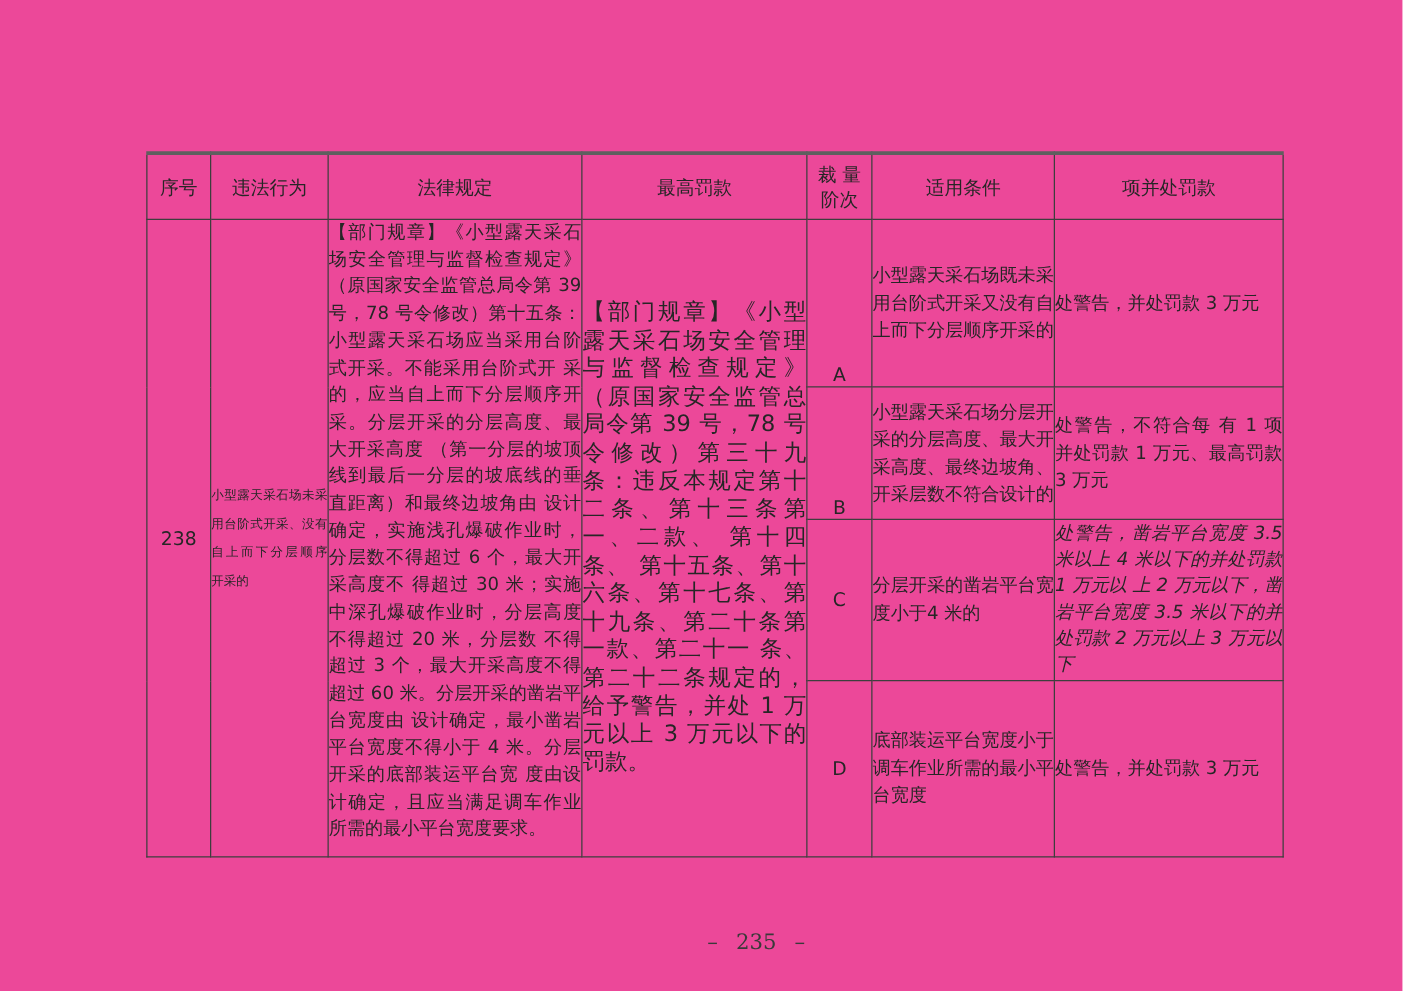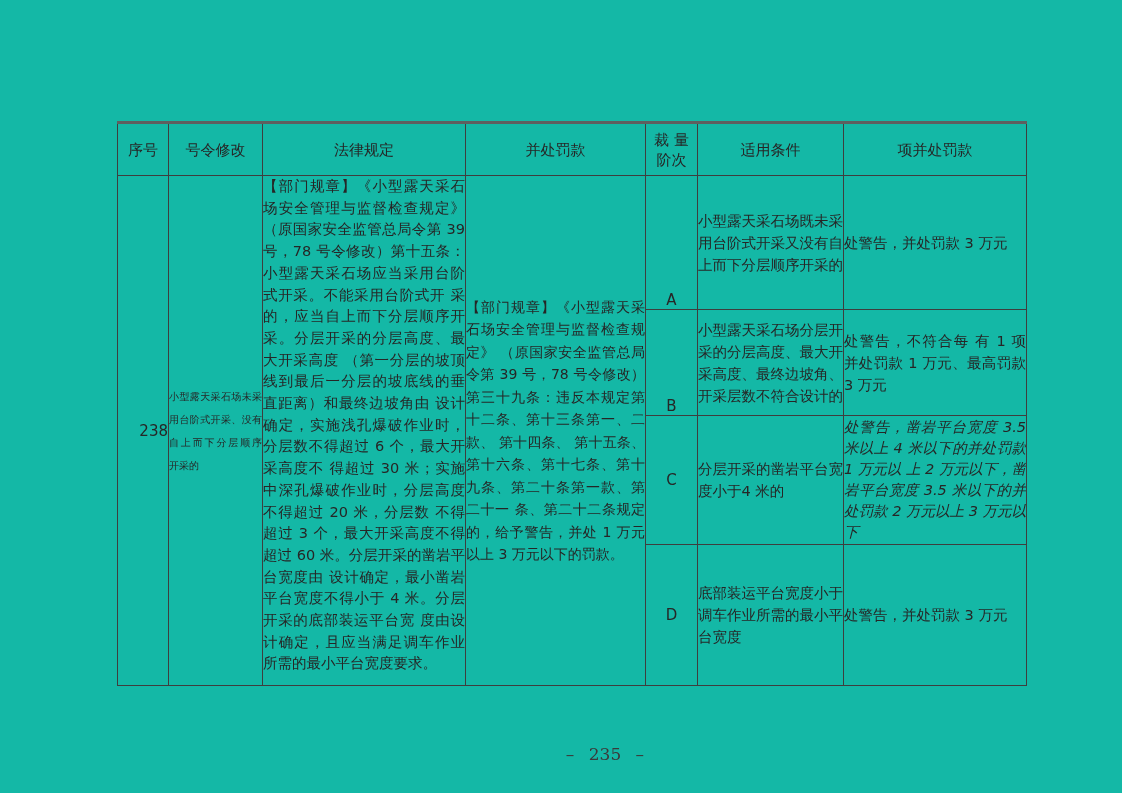--- a/index.html
+++ b/index.html
@@ -1,19 +1,19 @@
 <!DOCTYPE html>
 <html><head>
 <meta charset="utf-8">
 <style>
   html,body{margin:0;padding:0;background:#ffffff;}
   .page{
     position:relative;
     width:1122px;height:793px;
-    background:#14b8a6;
+    background:#ec4899;
     font-family:"DejaVu Sans",sans-serif;
     color:#262626;
     overflow:hidden;
   }
   table.reg{
     position:absolute;left:117px;top:121px;
     width:909px;
     border-collapse:collapse;
     table-layout:fixed;
     border-top:3px solid #5f5f5f;
@@ -28,36 +28,36 @@
   tr.tr-hdr{height:53px;}
   tr.tr-a{height:134px;}
   tr.tr-b{height:106px;}
   tr.tr-c{height:129px;}
   tr.tr-d{height:141px;}
   th.hdr{
     text-align:center;vertical-align:middle;
     font-size:15px;line-height:20px;
   }
   td.cell-no{
-    text-align:right;vertical-align:middle;font-size:15px;
+    text-align:center;vertical-align:middle;font-size:15px;
   }
   td.cell-behavior{
     vertical-align:middle;text-align:justify;
     font-size:10px;line-height:23px;
     padding:0 3px;
   }
   td.cell-law{
     vertical-align:top;text-align:justify;
     font-size:14.5px;line-height:21.7px;
     padding:4px 4px 0 4px;
     margin-top:10px;
   }
   td.cell-basis{
     vertical-align:middle;text-align:justify;
-    font-size:14px;line-height:22.5px;
+    font-size:18px;line-height:22.5px;
     padding:0 5px;
   }
   td.cell-level{
     text-align:center;vertical-align:middle;font-size:15px;
   }
   td.level-a{vertical-align:bottom;padding-bottom:8px;}
   td.level-b{vertical-align:bottom;padding-bottom:14px;}
   td.cell-cond, td.cell-std{
     vertical-align:middle;text-align:justify;
     font-size:14.5px;line-height:22px;
@@ -86,23 +86,23 @@
       <col style="width:203px">
       <col style="width:180px">
       <col style="width:52px">
       <col style="width:146px">
       <col style="width:183px">
     </colgroup>
 
     <tbody>
         <tr class="tr-hdr">
       <th class="hdr">序号</th>
-      <th class="hdr">号令修改</th>
+      <th class="hdr">违法行为</th>
       <th class="hdr">法律规定</th>
-      <th class="hdr">并处罚款</th>
+      <th class="hdr">最高罚款</th>
       <th class="hdr">
         <div>裁 量</div>
         <div>阶次</div>
       </th>
       <th class="hdr">适用条件</th>
       <th class="hdr">项并处罚款</th>
     </tr>
 
     <tr class="tr-a">
       <td class="cell-no" rowspan="4">238</td>

